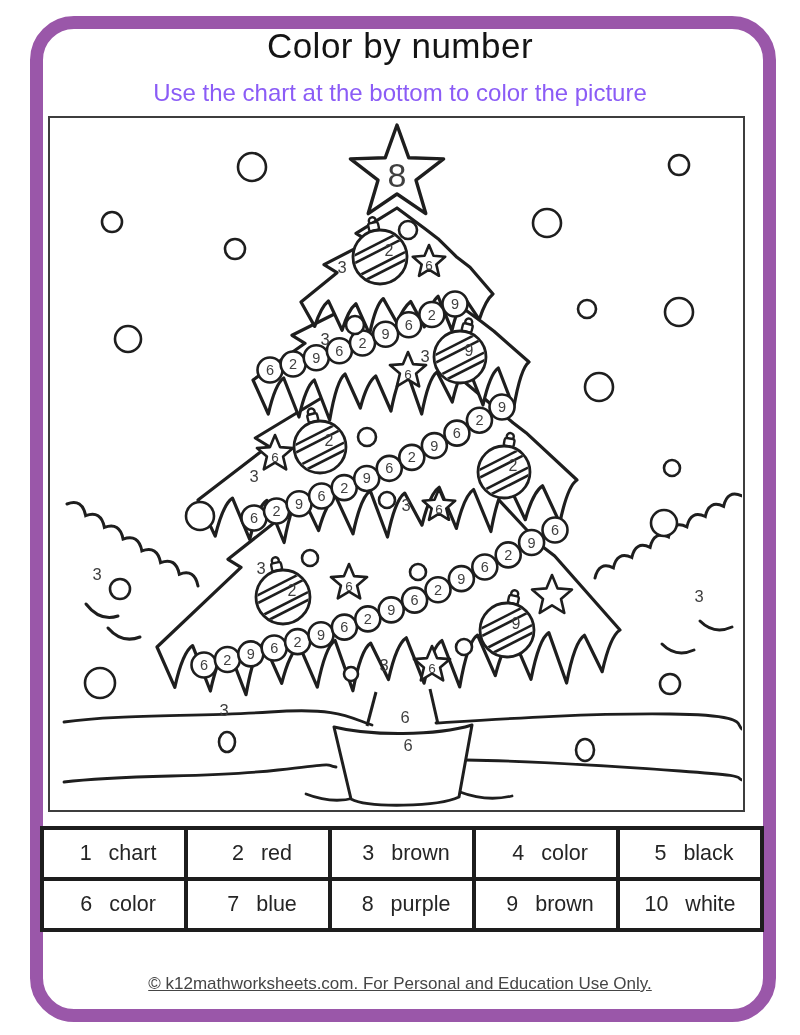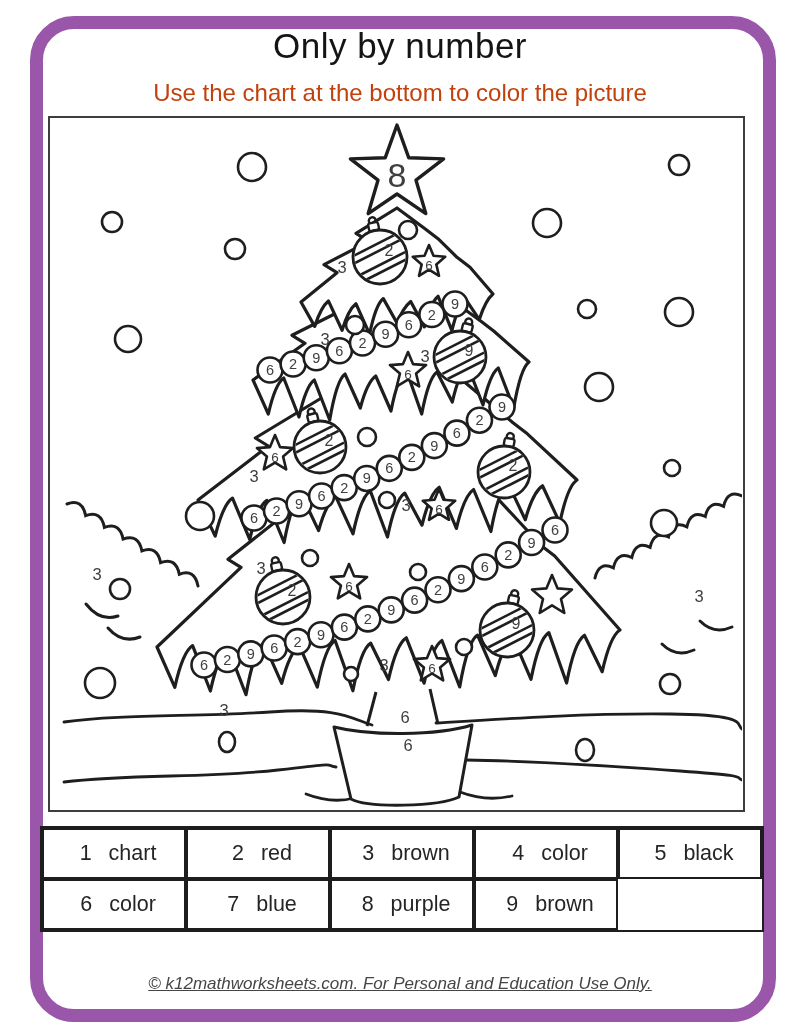--- a/index.html
+++ b/index.html
@@ -10,51 +10,51 @@
   .page-border{
     position:absolute;left:30px;top:16px;width:746px;height:1006px;
     box-sizing:border-box;border:13px solid #9a57a9;border-radius:44px;
   }
   .title{
     position:absolute;top:26px;left:0;width:100%;text-align:center;
     font-size:35px;font-weight:500;color:#141414;letter-spacing:0.5px;
   }
   .subtitle{
     position:absolute;top:79px;left:0;width:100%;text-align:center;
-    font-size:24px;font-weight:500;color:#c2410c;
+    font-size:24px;font-weight:500;color:#8b5cf6;
   }
   .frame{
     position:absolute;left:48px;top:116px;width:697px;height:696px;
     box-sizing:border-box;border:2.5px solid #3d3d3d;background:#fff;
   }
   .frame svg{display:block;width:692px;height:691px;}
   .legend{
     position:absolute;left:40px;top:826px;width:724px;height:106px;
     box-sizing:border-box;border:2.5px solid #1d1d1d;background:#fff;
     display:grid;grid-template-columns:repeat(5,1fr);grid-template-rows:1fr 1fr;
   }
   .legend-cell{
     box-sizing:border-box;border:2.5px solid #1d1d1d;
     display:flex;align-items:center;justify-content:center;gap:17px;
     font-size:21.5px;color:#252525;
   }
   .legend-cell .num{min-width:20px;text-align:right;}
   .footer{
     position:absolute;top:974px;left:0;width:100%;text-align:center;
-    font-size:17px;color:#454545;font-style:italic;
+    font-size:17px;color:#454545;
   }
   .footer a{color:#454545;text-decoration:underline;cursor:pointer;}
   text{font-family:"Liberation Sans",sans-serif;fill:#3f3f3f;}
 </style>
 </head>
 <body>
 
 <div class="page-border"></div>
 
-<div class="title">Only by number</div>
+<div class="title">Color by number</div>
 <div class="subtitle">Use the chart at the bottom to color the picture</div>
 
 <div class="frame">
   <svg id="drawing" viewBox="0 0 692 691">
       <path d="M14,604 C70,596 150,599 220,594 S300,600 322,607" fill="none" stroke="#1e1e1e" stroke-width="2.8" stroke-linecap="round"></path>
       <path d="M386,605 C450,601 540,595 620,596 S685,606 692,611" fill="none" stroke="#1e1e1e" stroke-width="2.8" stroke-linecap="round"></path>
       <path d="M14,664 C80,656 160,660 228,652 S272,647 286,649" fill="none" stroke="#1e1e1e" stroke-width="2.8" stroke-linecap="round"></path>
       <path d="M416,642 C480,643 560,648 630,653 S685,659 692,662" fill="none" stroke="#1e1e1e" stroke-width="2.8" stroke-linecap="round"></path>
       <path d="M256,676 Q282,686 304,680" fill="none" stroke="#1e1e1e" stroke-width="2.8" stroke-linecap="round"></path>
       <path d="M410,674 Q436,684 462,678" fill="none" stroke="#1e1e1e" stroke-width="2.8" stroke-linecap="round"></path>
@@ -420,17 +420,21 @@
       <span class="name">blue</span>
     </div>
     <div class="legend-cell">
       <span class="num">8</span>
       <span class="name">purple</span>
     </div>
     <div class="legend-cell">
       <span class="num">9</span>
       <span class="name">brown</span>
     </div>
+    <div class="legend-cell">
+      <span class="num">10</span>
+      <span class="name">white</span>
+    </div>
   </div>
 
 <div class="footer">
   <a>© k12mathworksheets.com. For Personal and Education Use Only.</a>
 </div>
 
 </body></html>

